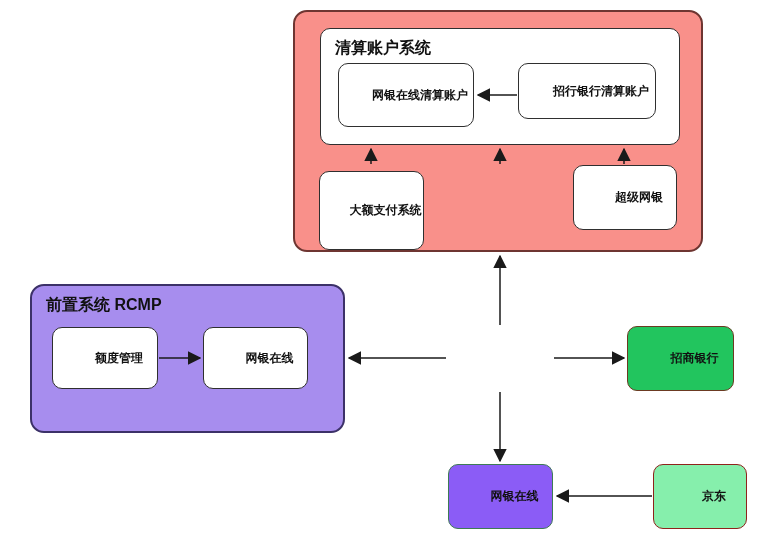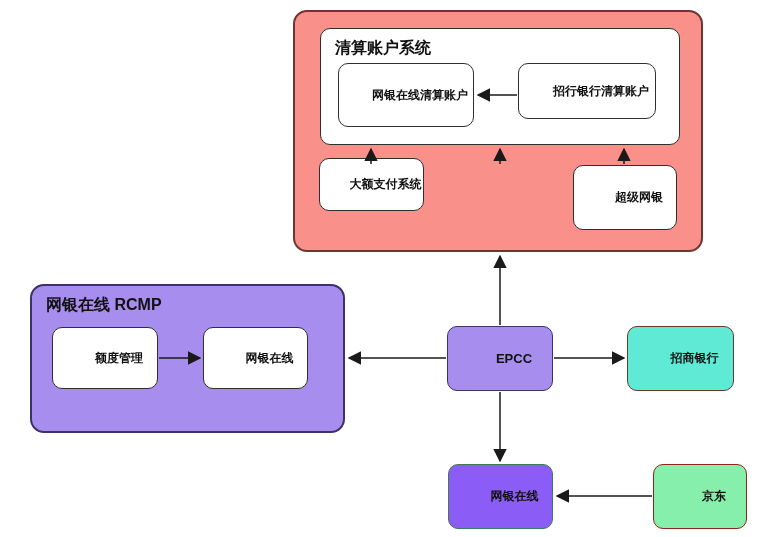--- a/index.html
+++ b/index.html
@@ -13,54 +13,53 @@
   .group-front{left:30px;top:284px;width:315px;height:149px;background:#A78DEE;border:2px solid #3C3168;}
   .subgroup-clearing{left:320px;top:28px;width:360px;height:117px;background:#ffffff;border:1.5px solid #2F2F2F;border-radius:10px;z-index:2;}
   .group-title{position:absolute;top:9px;left:14px;font-size:16px;font-weight:bold;color:#111111;white-space:nowrap;}
   .node{
     display:flex;align-items:center;justify-content:center;text-align:center;
     border-radius:10px;font-size:12px;font-weight:bold;color:#111111;z-index:3;
     background:#ffffff;border:1.5px solid #2F2F2F;line-height:1.2;padding-left:28px;
   }
   .n-ebank-clearing{left:338px;top:63px;width:136px;height:64px;}
   .n-cmb-clearing{left:518px;top:63px;width:138px;height:56px;}
-  .n-hvps{left:319px;top:158px;width:105px;height:53px;}
+  .n-hvps{left:319px;top:171px;width:105px;height:79px;}
   .n-beps{left:449px;top:165px;width:104px;height:65px;}
   .n-super{left:573px;top:165px;width:104px;height:65px;}
   .n-quota{left:52px;top:327px;width:106px;height:62px;}
   .n-account{left:203px;top:327px;width:105px;height:62px;}
   .n-epcc{left:447px;top:326px;width:106px;height:65px;background:#A78DEE;border:1.5px solid #3C3168;font-size:13px;}
-  .n-cmb{left:627px;top:326px;width:107px;height:65px;background:#5eead4;border:1.5px solid #6B3A22;}
+  .n-cmb{left:627px;top:326px;width:107px;height:65px;background:#22c55e;border:1.5px solid #6B3A22;}
   .n-ebank-online{left:448px;top:464px;width:105px;height:65px;background:#8b5cf6;border:1.5px solid #3E7A55;}
   .n-jd{left:653px;top:464px;width:94px;height:65px;background:#86efac;border:1.5px solid #8F221C;}
   .arrows{position:absolute;left:0;top:0;width:774px;height:537px;z-index:4;pointer-events:none;}
   .arrows line{stroke:#1A1A1A;stroke-width:1.5;}
 </style>
 </head>
 <body>
 
 <div class="canvas">
 
   <div class="abs group group-clearing"></div>
 
   <div class="abs subgroup-clearing">
     <span class="group-title">清算账户系统</span>
   </div>
 
   <div class="abs group group-front">
-    <span class="group-title">网银在线 RCMP</span>
+    <span class="group-title">前置系统 RCMP</span>
   </div>
 
   <div class="abs node n-ebank-clearing">网银在线清算账户</div>
   <div class="abs node n-cmb-clearing">招行银行清算账户</div>
   <div class="abs node n-hvps">大额支付系统</div>
   <div class="abs node n-super">超级网银</div>
   <div class="abs node n-quota">额度管理</div>
   <div class="abs node n-account">网银在线</div>
-  <div class="abs node n-epcc">EPCC</div>
   <div class="abs node n-cmb">招商银行</div>
   <div class="abs node n-ebank-online">网银在线</div>
   <div class="abs node n-jd">京东</div>
 
   <svg class="arrows" viewBox="0 0 774 537" xmlns="http://www.w3.org/2000/svg">
     <defs>
       <marker id="arrow" viewBox="0 0 10 10" refX="9" refY="5" markerWidth="9" markerHeight="9" orient="auto">
         <path d="M0,0 L10,5 L0,10 z" fill="#1A1A1A"></path>
       </marker>
     </defs>

